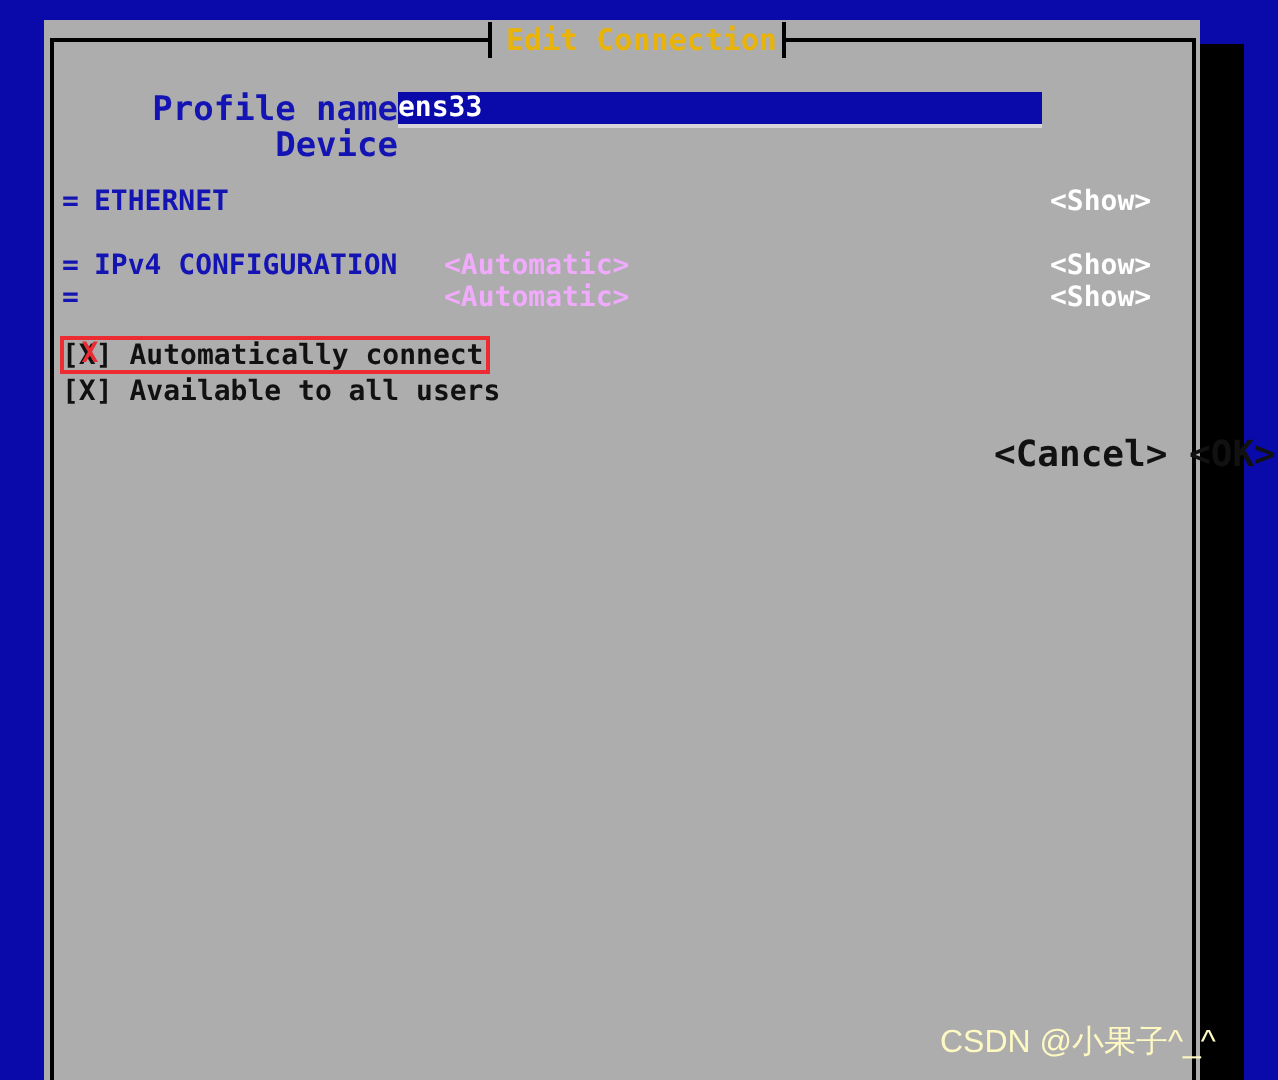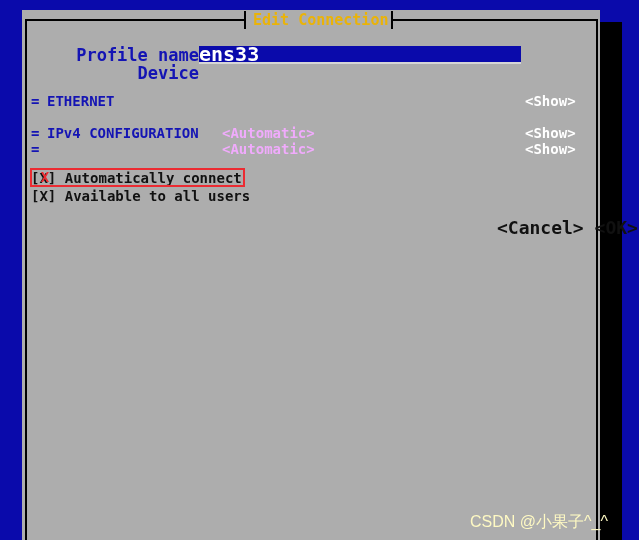--- a/index.html
+++ b/index.html
@@ -135,21 +135,21 @@
     left: 199px;
     width: 322px;
     height: 18px;
     background: #0a0aab;
     overflow: hidden;
   }
   .field-box .val {
     position: absolute;
     left: 0px;
     top: 0px;
-    font-size: 20px;
+    font-size: 14px;
     line-height: 17px;
     color: #ffffff;
     font-weight: bold;
     white-space: pre;
   }
   .field-box .underline {
     position: absolute;
     left: 0px;
     bottom: 0px;
     width: 322px;

